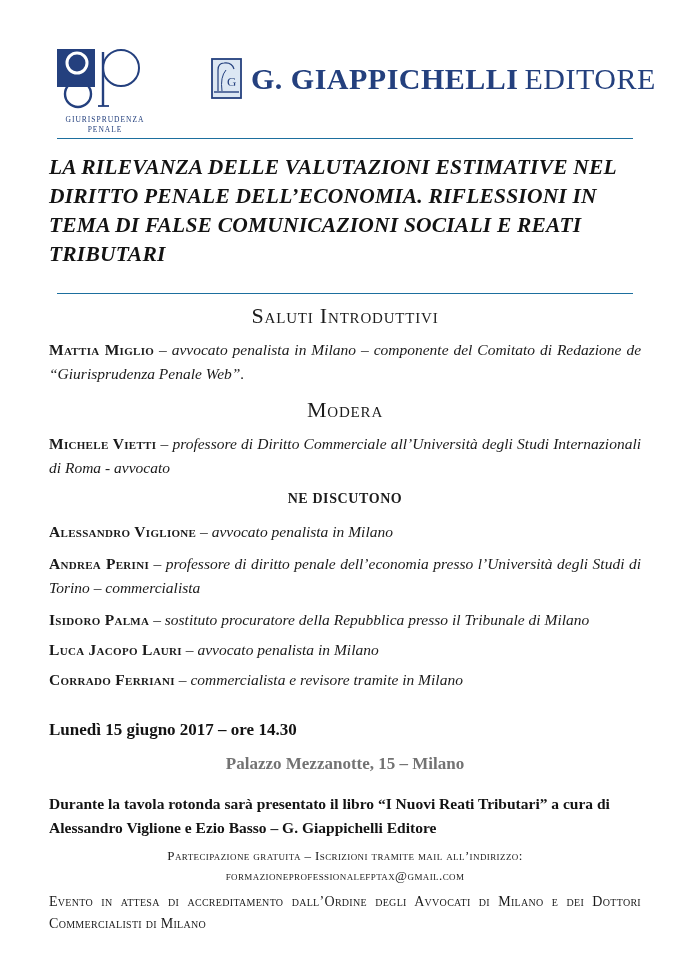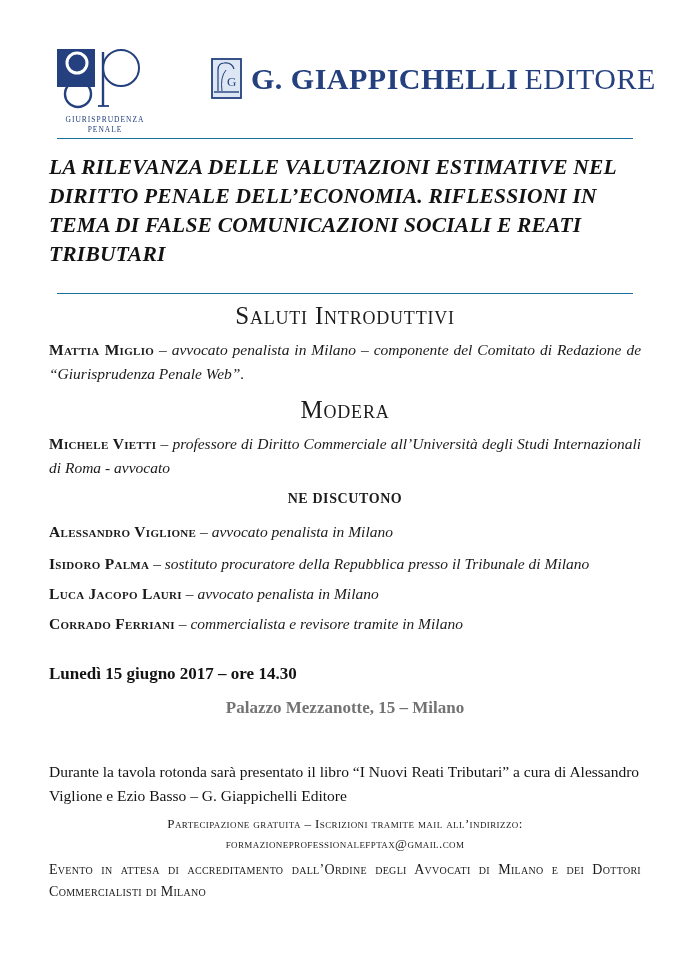--- a/index.html
+++ b/index.html
@@ -38,21 +38,21 @@
     line-height: 29px;
     color: #131313;
     letter-spacing: 0.2px;
   }
 
   
   .section-heading {
     margin-top: 8px;
     text-align: center;
     font-variant: small-caps;
-    font-size: 25px;
+    font-size: 22px;
     line-height: 28px;
     letter-spacing: 0.8px;
     font-weight: 400;
     color: #1c1c1c;
   }
   .section-heading.modera { margin-top: 10px; }
   .section-heading.discutono {
     font-size: 14px;
     line-height: 22px;
     font-variant: normal;
@@ -65,21 +65,21 @@
   .person.first-discusser { margin-top: 10px; }
   .person.tight { margin-top: 6px; }
   .person-name { font-variant: small-caps; font-weight: 700; letter-spacing: 0.3px; }
   .person-desc { font-style: italic; }
 
   
   .event-date { margin-top: 26px; font-weight: 700; font-size: 17px; line-height: 24px; color: #131313; }
   .event-venue { margin-top: 10px; text-align: center; font-weight: 700; font-size: 17px; line-height: 24px; color: #737373; }
 
   
-  .book-line { margin-top: 40px; font-weight: 400; font-size: 15.5px; line-height: 24px; text-align: left; color: #131313; }
+  .book-line { margin-top: 16px; font-weight: 700; font-size: 15.5px; line-height: 24px; text-align: left; color: #131313; }
   .participation-line { margin-top: 6px; text-align: center; font-variant: small-caps; font-size: 13px; line-height: 20px; letter-spacing: 0.4px; }
   .email-line { text-align: center; font-variant: small-caps; font-size: 13px; line-height: 20px; letter-spacing: 0.4px; }
   .accreditation-line { margin-top: 5px; font-variant: small-caps; font-size: 14px; line-height: 22px; text-align: justify; letter-spacing: 0.3px; }
 </style>
 </head>
 <body>
 
 <div class="page">
   <div class="inner">
 
@@ -129,20 +129,24 @@
       <span class="person-name">Michele Vietti</span>
       <span class="person-desc">– professore di Diritto Commerciale all’Università degli Studi Internazionali di Roma - avvocato</span>
     </p>
 
     <div class="section-heading discutono">NE DISCUTONO</div>
     <p class="person first-discusser">
       <span class="person-name">Alessandro Viglione</span>
       <span class="person-desc">– avvocato penalista in Milano</span>
     </p>
     <p class="person">
+      <span class="person-name">Andrea Perini</span>
+      <span class="person-desc">– professore di diritto penale dell’economia presso l’Università degli Studi di Torino – commercialista</span>
+    </p>
+    <p class="person">
       <span class="person-name">Isidoro Palma</span>
       <span class="person-desc">– sostituto procuratore della Repubblica presso il Tribunale di Milano</span>
     </p>
     <p class="person tight">
       <span class="person-name">Luca Jacopo Lauri</span>
       <span class="person-desc">– avvocato penalista in Milano</span>
     </p>
     <p class="person tight">
       <span class="person-name">Corrado Ferriani</span>
       <span class="person-desc">– commercialista e revisore tramite in Milano</span>

